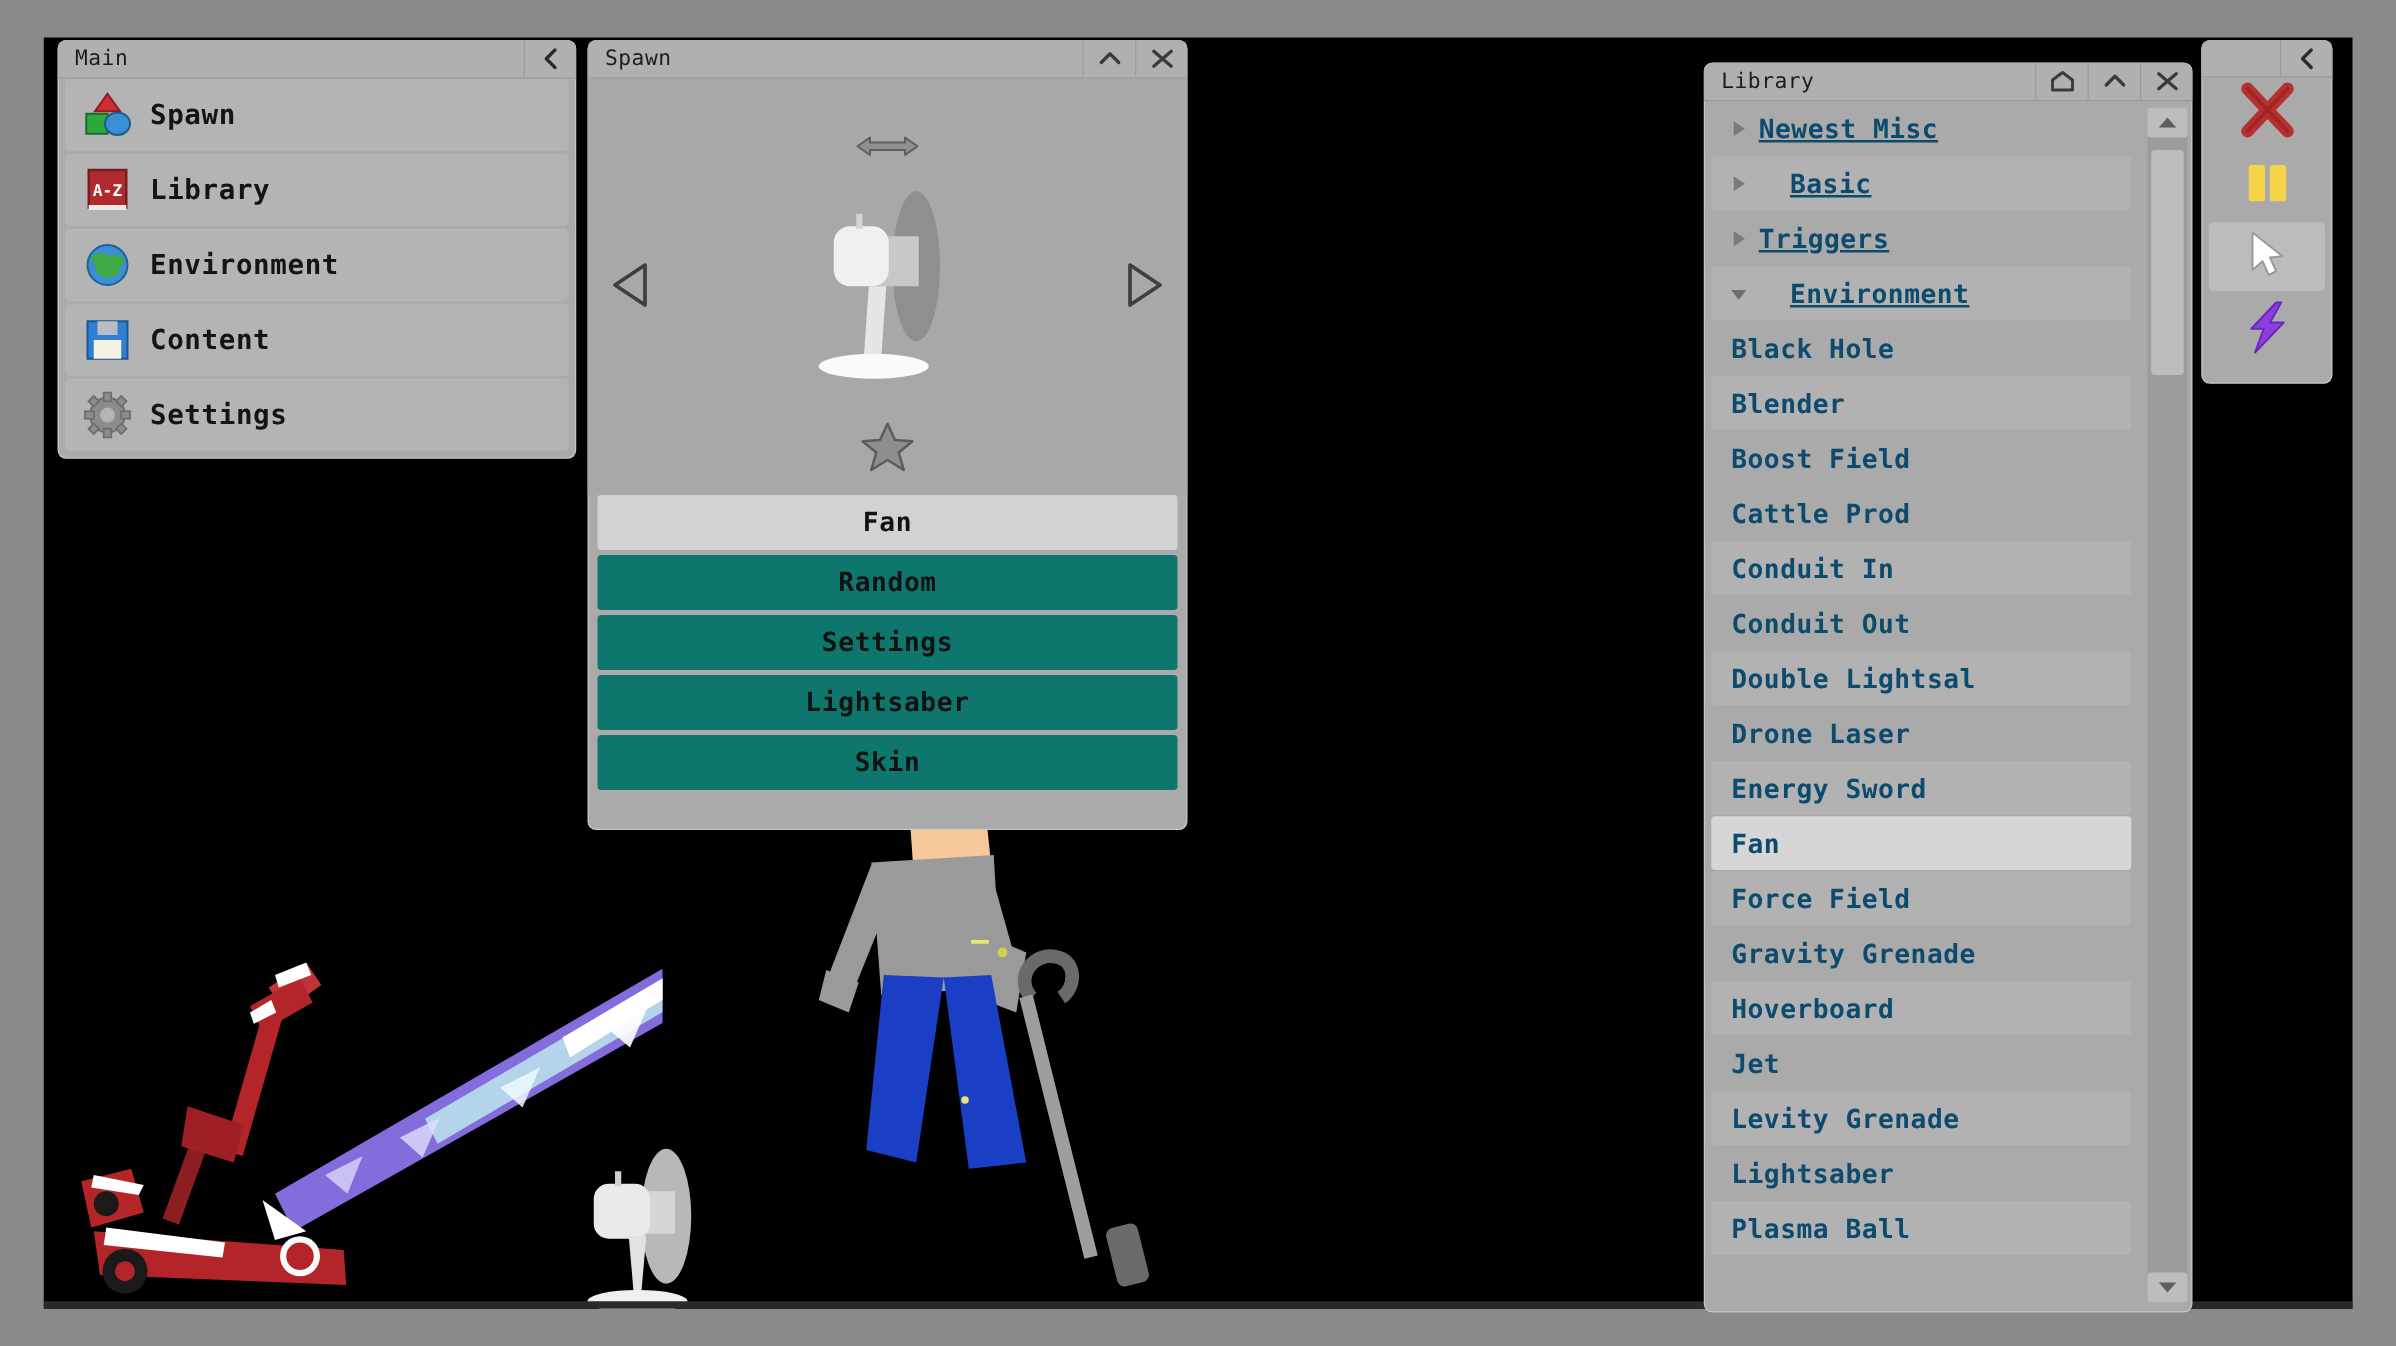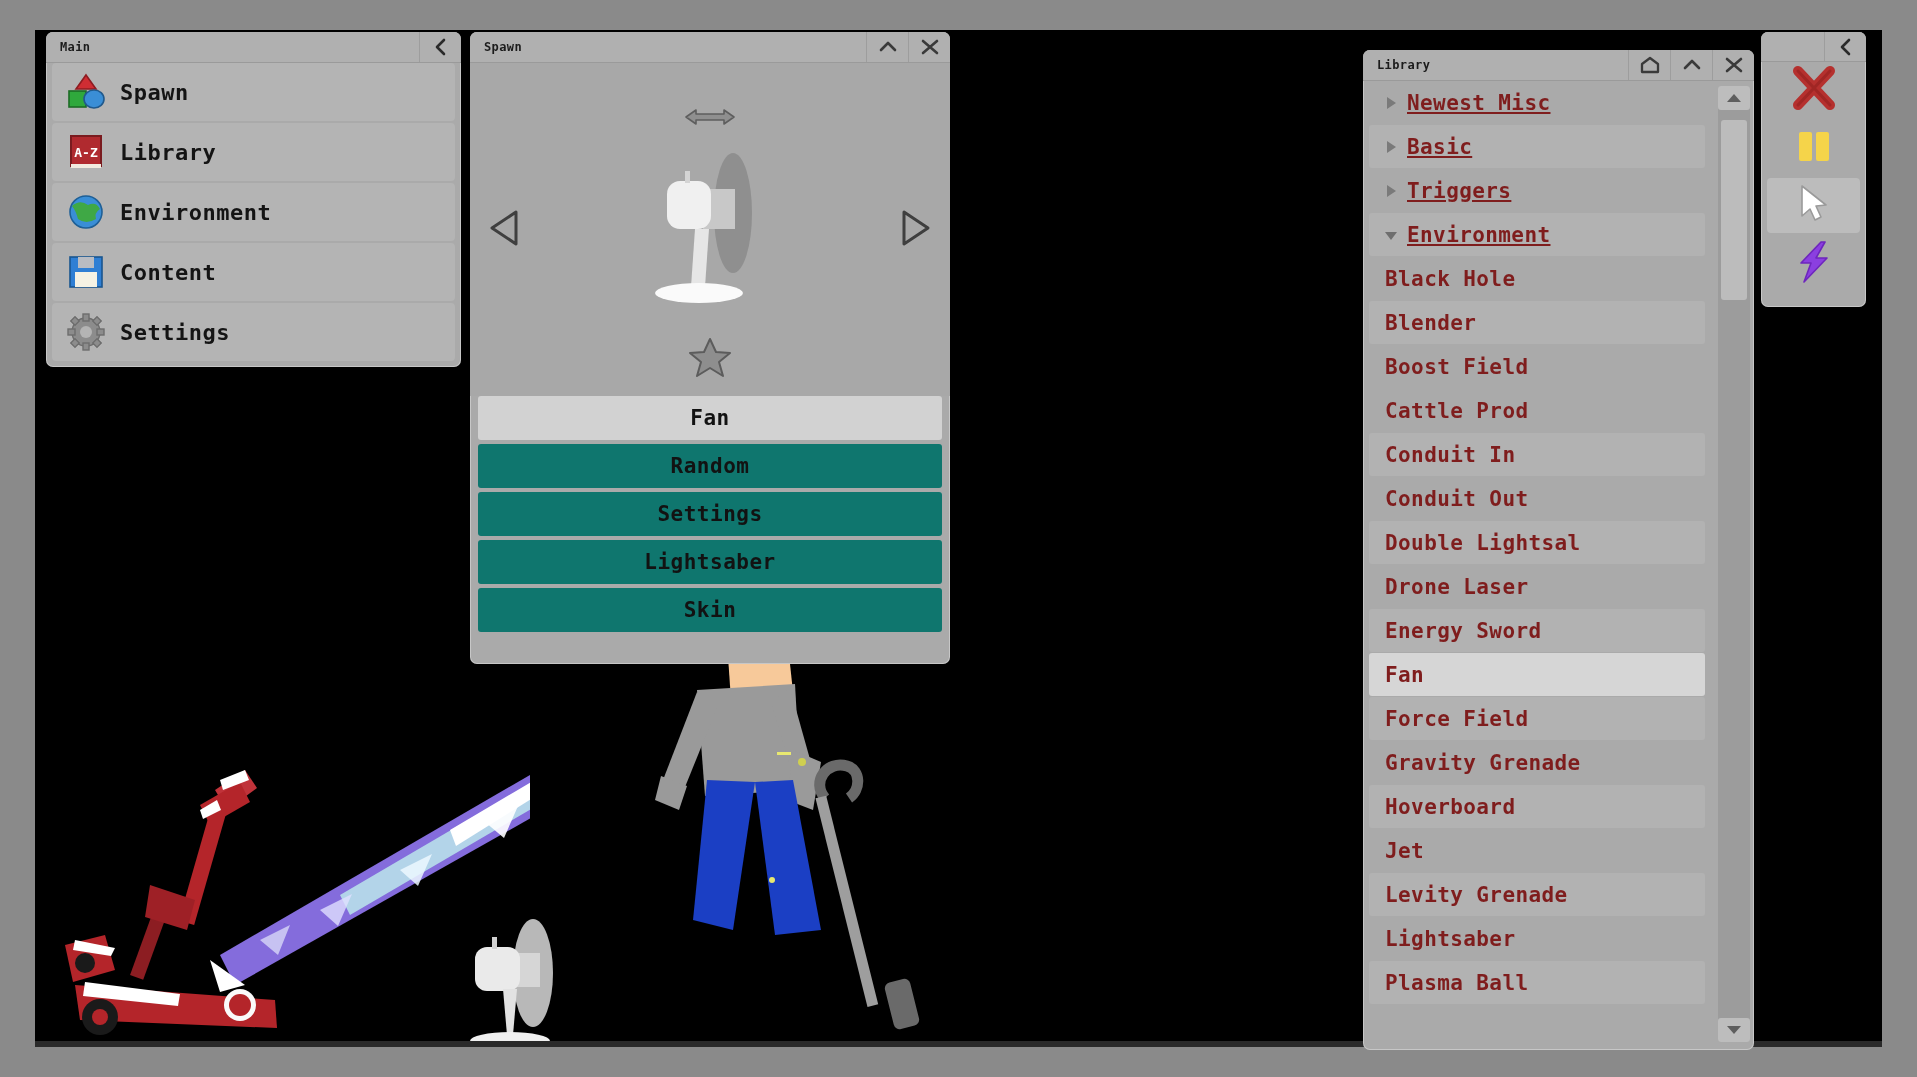--- a/index.html
+++ b/index.html
@@ -34,21 +34,21 @@
     overflow:hidden;
   }
   .titlebar{
     height:31px;
     background:#b0b0b0;
     display:flex; align-items:center;
     border-bottom:1px solid #9a9a9a;
     position:relative;
   }
   .titlebar .ttl{
-    font-size:12px; color:#1c1c1c; font-weight:bold;
+    font-size:17px; color:#1c1c1c; font-weight:normal;
     padding-left:14px; letter-spacing:.4px;
     font-family:"DejaVu Sans Mono", monospace;
   }
   .winbtns{ margin-left:auto; display:flex; height:100%; }
   .winbtn{
     width:42px; height:100%;
     display:flex; align-items:center; justify-content:center;
     border-left:1px solid #9d9d9d;
     cursor:pointer;
   }
@@ -105,25 +105,25 @@
     position:absolute; left:0; top:31px;
     width:348px; bottom:0;
     overflow:hidden;
   }
   .lib-row{
     height:43px; display:flex; align-items:center;
     margin:0 6px 1px 6px; border-radius:3px;
     padding-left:6px; cursor:pointer;
     background:transparent;
   }
-  .lib-row.alt{ background:#b2b2b2; }
+  .lib-row.alt{ background:#b2b2b2;gap:25px; }
   .lib-row.selected{ background:#d6d6d6; }
   .lib-row .tri{ width:32px; display:flex; align-items:center; justify-content:center; }
   .lib-row .txt{
-    font-size:21px; color:#7f1d1d; font-weight:bold;
+    font-size:21px; color:#0c4a6e; font-weight:bold;
     letter-spacing:.4px; white-space:nowrap;
     font-family:"DejaVu Sans Mono", monospace;
   }
   .lib-row.category .txt{ text-decoration:underline; }
   .lib-row.item{ padding-left:16px; }
 
   
   #lib-scroll{
     position:absolute; right:4px; top:36px; bottom:8px; width:32px;
     background:#9c9c9c; border-radius:3px;

